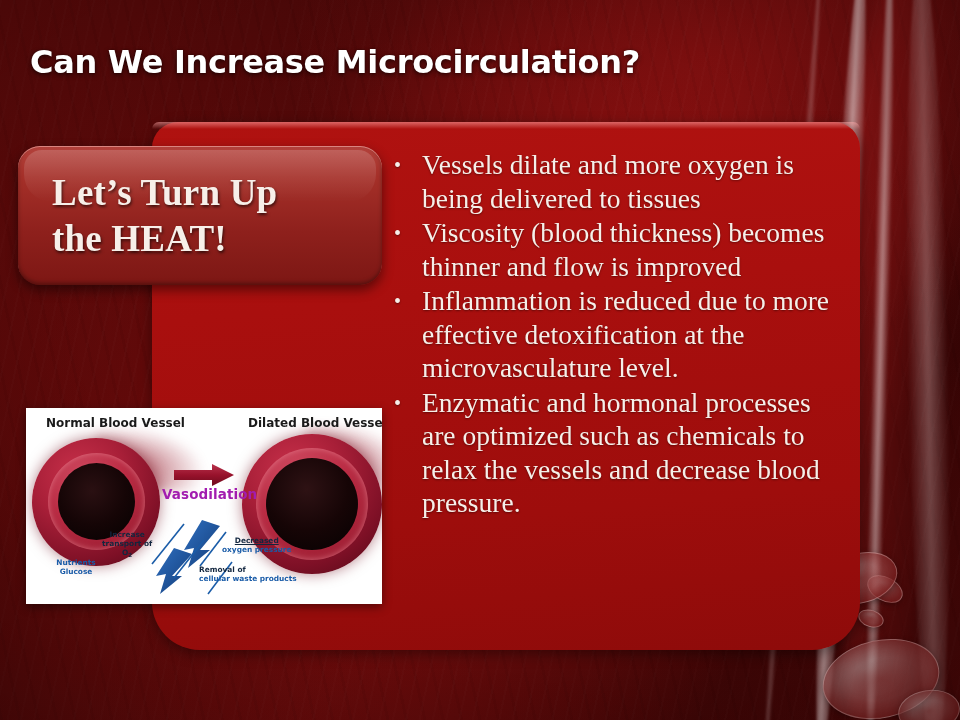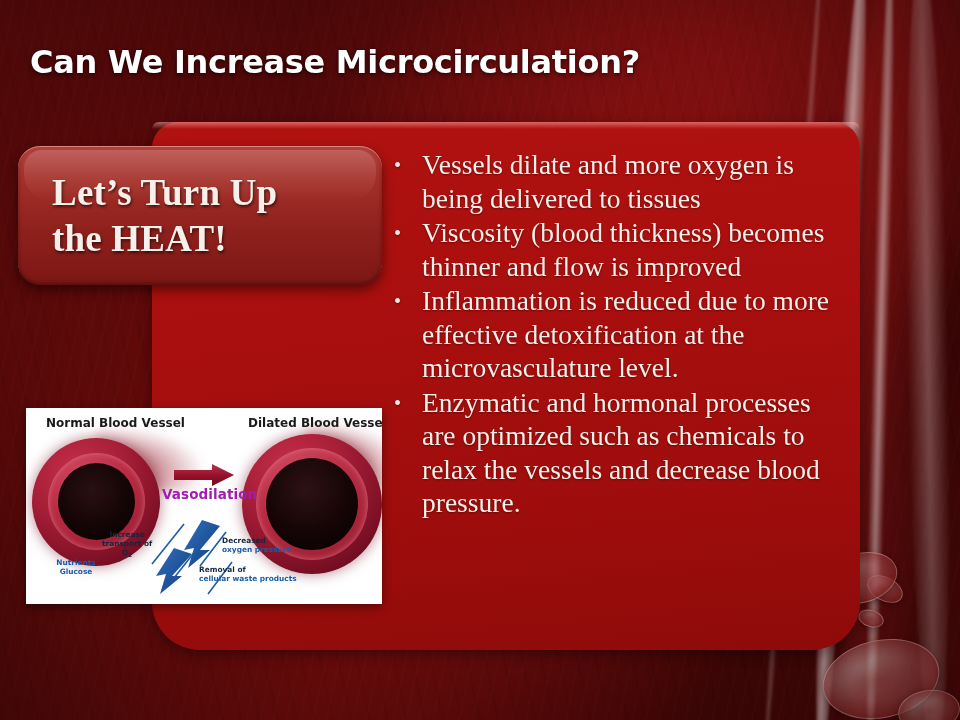--- a/index.html
+++ b/index.html
@@ -240,21 +240,21 @@
         <span>O</span><span class="sub">2</span>
       </div>
     </div>
 
     <div class="dg-note n-nut">
       <div class="nt-blue">Nutrients</div>
       <div class="nt-blue">Glucose</div>
     </div>
 
     <div class="dg-note n-dec">
-      <div class="nt-dark" style="">Decreased</div>
+      <div class="nt-dark" style="text-align:center;text-decoration:underline;">Decreased</div>
       <div class="nt-blue">oxygen pressure</div>
     </div>
 
     <div class="dg-note n-rem">
       <div class="nt-dark">Removal of</div>
       <div class="nt-blue">cellular waste products</div>
     </div>
 
   </div>
 

